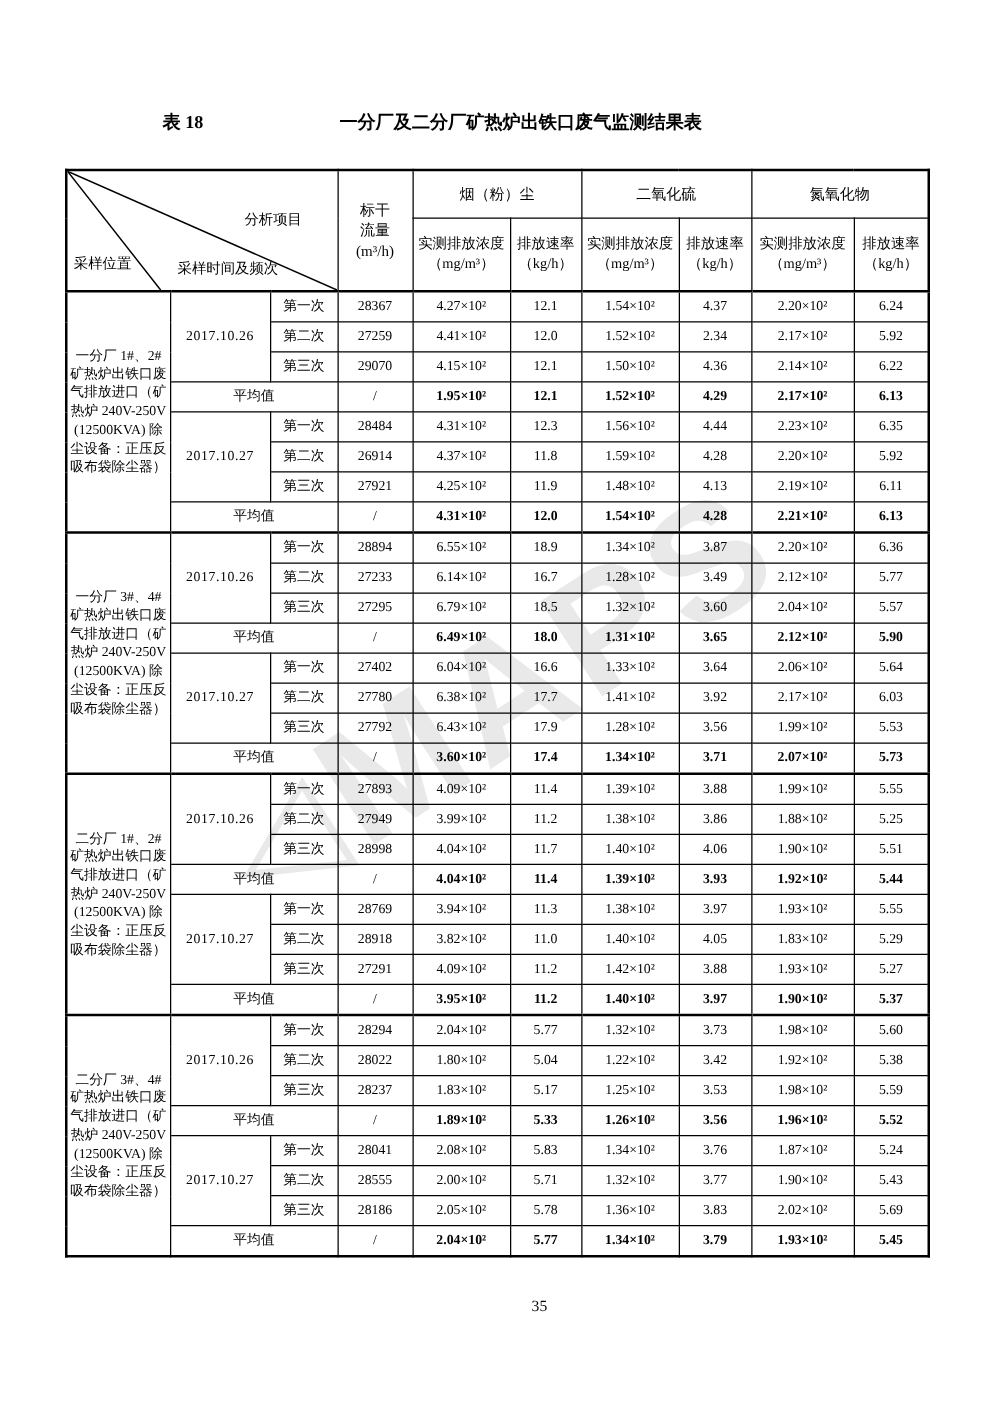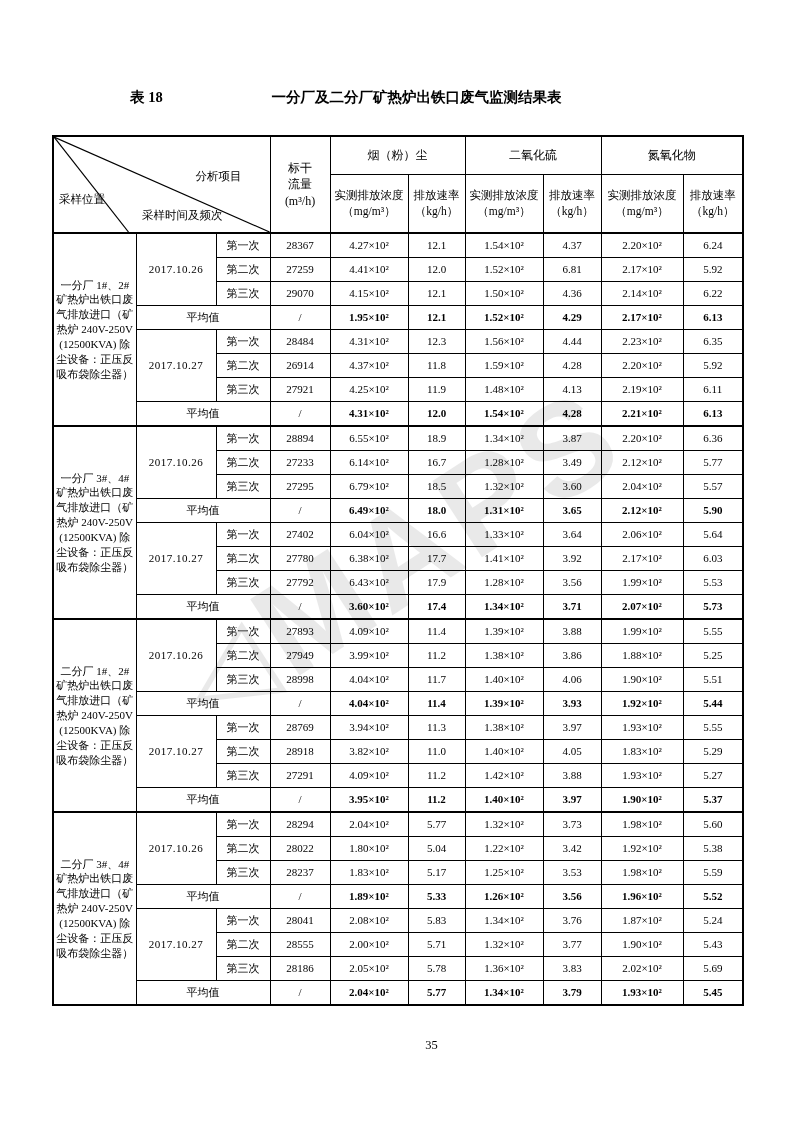--- a/index.html
+++ b/index.html
@@ -13,21 +13,21 @@
   table.mon td{border:1px solid #000;text-align:center;vertical-align:middle;
         font-size:11px;padding:0 2px;line-height:1.35;}
   thead td{height:auto;}
   tr.grp-row td{height:37px;font-size:12px;}
   tr.sub-row td{height:57px;font-size:11.5px;margin-top:44px;}
   tbody td{height:23px;}
   td.corner{position:relative;padding:0;height:98px;}
   .corner svg{position:absolute;left:0;top:0;width:100%;height:100%;}
   .corner .lbl{position:absolute;font-size:11.5px;white-space:nowrap;}
   .corner .c-top{right:28px;top:32px;font-family:Liberation Serif, serif;}
-  .corner .c-bl{left:5px;bottom:24px;}
+  .corner .c-bl{left:5px;bottom:12px;}
   .corner .c-bm{left:88px;bottom:8px;}
   td.loc{font-size:11px;line-height:1.85;padding:2px 3px;margin-top:42px;}
   td.date{font-size:11.5px;letter-spacing:0.5px;}
   td.pre{white-space:pre-line;font-size:11.5px;margin-top:36px;}
   td.b{font-weight:bold;}
   tr.block-start td{border-top:2px solid #000;}
   .watermark{position:absolute;left:118px;top:468px;width:560px;height:180px;line-height:180px;
         text-align:center;font-size:132px;font-weight:bold;letter-spacing:6px;
         color:#000;opacity:0.085;transform:rotate(-33deg);mix-blend-mode:multiply;
         pointer-events:none;font-family:"Liberation Sans","DejaVu Sans",sans-serif;white-space:nowrap;}
@@ -96,21 +96,21 @@
           <td>4.37</td>
           <td>2.20×10²</td>
           <td>6.24</td>
         </tr>
         <tr>
           <td>第二次</td>
           <td>27259</td>
           <td>4.41×10²</td>
           <td>12.0</td>
           <td>1.52×10²</td>
-          <td>6.81</td>
+          <td>2.34</td>
           <td>2.17×10²</td>
           <td>5.92</td>
         </tr>
         <tr>
           <td>第三次</td>
           <td>29070</td>
           <td>4.15×10²</td>
           <td>12.1</td>
           <td>1.50×10²</td>
           <td>4.36</td>

